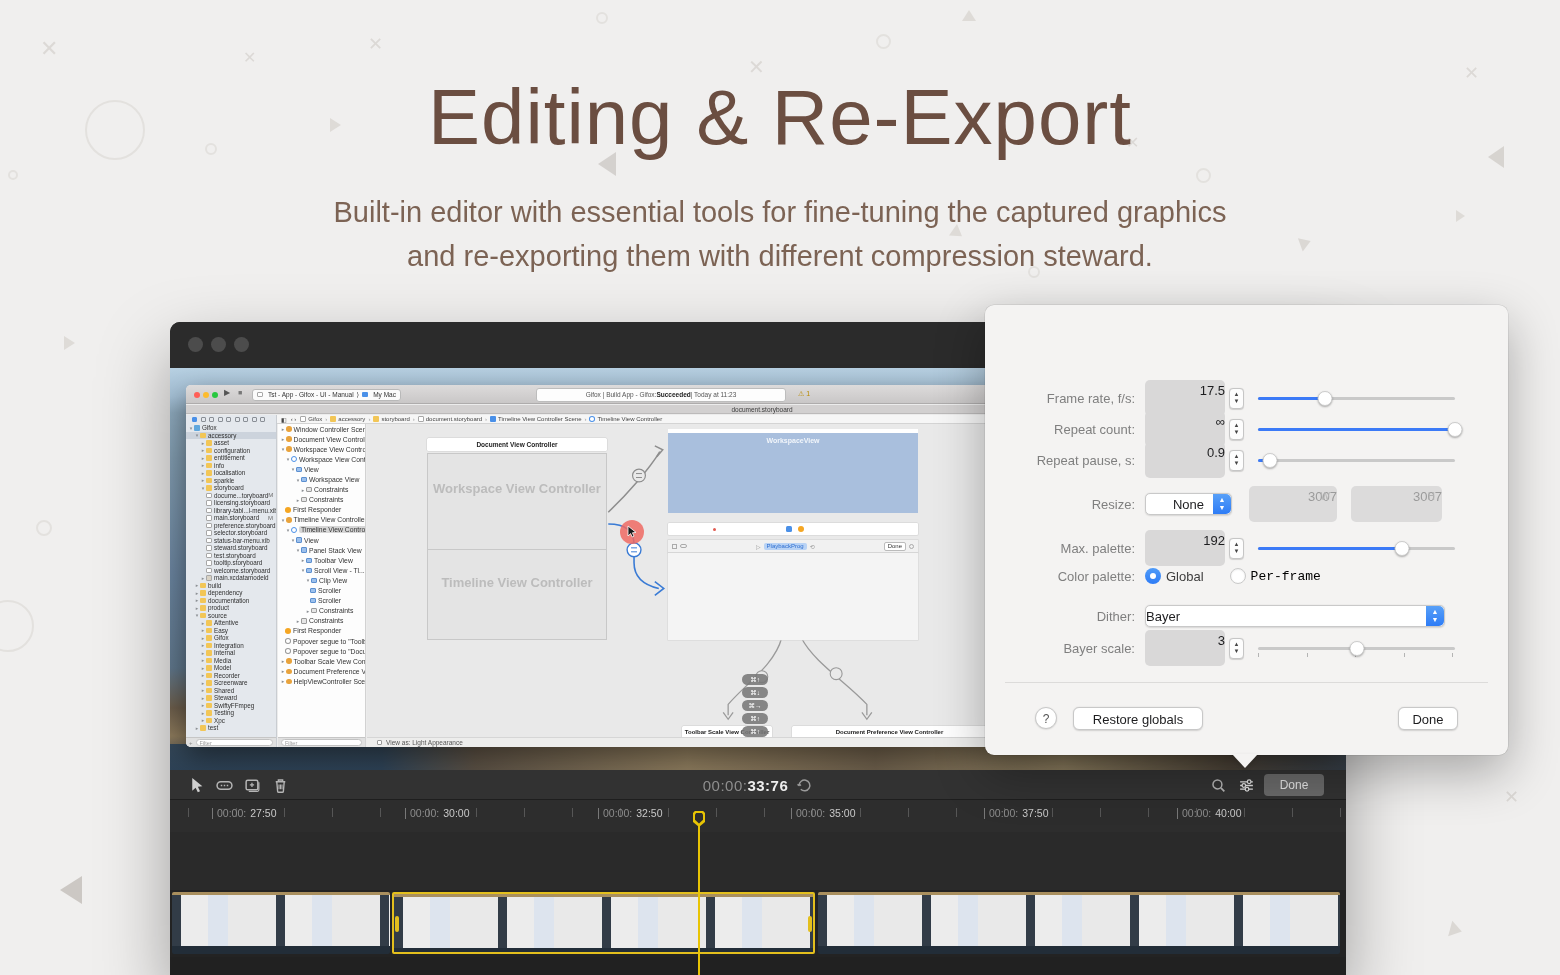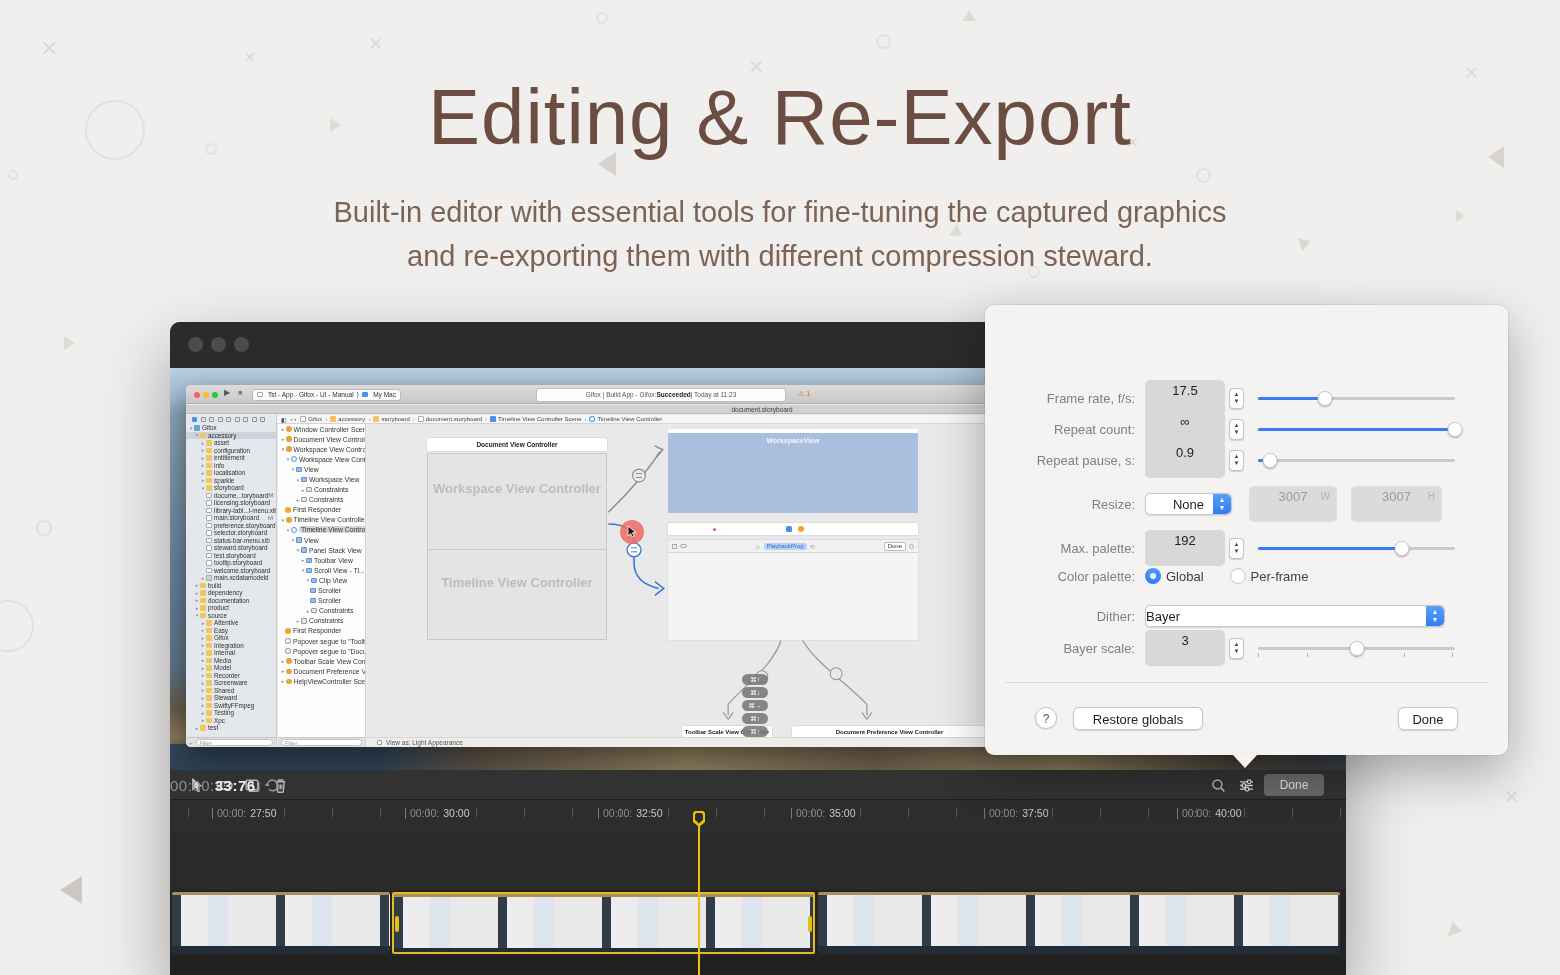--- a/index.html
+++ b/index.html
@@ -118,21 +118,21 @@
   .kbadge{width:26px;height:11px;border-radius:5.5px;background:rgba(120,120,120,.88);color:#fff;
           font-size:6.5px;display:flex;align-items:center;justify-content:center;margin-bottom:2px;}
   .cnvbottom{position:absolute;left:0;right:0;bottom:0;height:10px;background:#ededec;border-top:1px solid #d6d6d6;
           display:flex;align-items:center;font-size:6.5px;color:#555;padding:0 10px;gap:4px;}
   .chk{width:5px;height:5px;border:0.5px solid #9a9a9a;border-radius:1px;background:#fff;}
 
   
   .tl-toolbar{position:absolute;left:0;top:448px;right:0;height:30px;background:#323232;border-bottom:1px solid #1e1e1e;}
   .tlicon{position:absolute;top:7px;width:17px;height:17px;}
   .tlicon svg{width:100%;height:100%;}
-  .timecode{position:absolute;left:0;right:0;top:0;height:30px;display:flex;align-items:center;
+  .timecode{position:absolute;left:0;right:0;top:0;height:30px;display:flex;align-items:center;justify-content:center;
           font-size:15px;letter-spacing:0.5px;gap:8px;}
   .tc-pre{color:#8e8e8e;} .tc-val{color:#ededed;font-weight:bold;}
   .tl-done{position:absolute;right:22px;top:4px;width:60px;height:22px;background:#696969;border-radius:4px;
           color:#e3e3e3;font-size:12px;text-align:center;line-height:22px;}
   .tl-ruler{position:absolute;left:0;top:478px;right:0;height:32px;background:#2d2d2d;}
   .tl-ruler::before{content:"";position:absolute;left:0;top:8px;right:0;height:9px;
           background:repeating-linear-gradient(90deg,#565656 0 1px,transparent 1px 48px);background-position:18px 0;}
   .tl-label{position:absolute;top:7px;display:flex;align-items:center;gap:4px;font-size:10.5px;}
   .tl-label::before{content:"";width:1px;height:11px;background:#787878;}
   .tl-label .tx{color:#8c8c8c;} .tl-label .bdg{color:#c8c8c8;margin:0;padding:0;font-size:10.5px;}
@@ -154,21 +154,21 @@
   
   .popover{position:absolute;left:985px;top:305px;width:523px;height:450px;background:#f4f3f2;
         border-radius:9px;box-shadow:0 18px 50px rgba(0,0,0,.30),0 0 0 0.5px rgba(0,0,0,.12);z-index:50;}
   .pop-arrow{position:absolute;left:247px;bottom:-13px;width:0;height:0;
         border-left:13px solid transparent;border-right:13px solid transparent;border-top:14px solid #f4f3f2;
         filter:drop-shadow(0 2px 2px rgba(0,0,0,.12));}
   .prow{position:absolute;left:0;right:20px;height:22px;display:flex;align-items:center;}
   .plabel{width:160px;text-align:right;padding-right:10px;font-size:13px;color:#7f7f7f;flex:none;}
   .pvalue-block{font-size:13px;color:#7f7f7f;width:352px;line-height:1.35;}
   .pfield{width:80px;height:36px;background:#d9d8d8;border-radius:5px;font-size:13px;color:#1d1d1f;
-        text-align:center;line-height:21px;flex:none;}
+        text-align:right;line-height:21px;flex:none;}
   .pfield.dis{background:#dcdbdb;color:#9b9b9b;position:relative;width:88px;}
   .pfield.dis .unit{position:absolute;right:7px;top:0;font-size:10px;color:#b3b3b3;line-height:21px;}
   .stepper{width:15px;height:21px;margin-left:4px;background:#fdfdfd;border:0.5px solid #c6c6c6;border-radius:4px;
         display:flex;flex-direction:column;align-items:center;justify-content:center;flex:none;
         font-size:6px;color:#444;line-height:1.1;box-shadow:0 0.5px 1px rgba(0,0,0,.15);}
   .slider{position:absolute;left:273px;width:197px;height:22px;}
   .strack{position:absolute;left:0;right:0;top:10px;height:3px;border-radius:2px;background:#c9c9c9;}
   .sfill{position:absolute;left:0;top:10px;height:3px;border-radius:2px;background:#3b7af7;}
   .sknob{position:absolute;top:3.5px;width:15px;height:15px;border-radius:50%;background:#fff;
         border:0.5px solid #cdcdcd;box-shadow:0 1px 2px rgba(0,0,0,.3);transform:translateX(-50%);}
@@ -177,21 +177,21 @@
   .pselect{height:22px;background:#fff;border:0.5px solid #c9c9c9;border-radius:5px;position:relative;
         font-size:13px;color:#1d1d1f;box-shadow:0 0.5px 1.5px rgba(0,0,0,.12);flex:none;}
   .pselect .cap{position:absolute;right:0;top:0;bottom:0;width:18px;border-radius:0 5px 5px 0;
         background:linear-gradient(180deg,#58a0f8,#2e7cf6);color:#fff;font-size:7px;line-height:1.1;
         display:flex;flex-direction:column;align-items:center;justify-content:center;}
   .radio{width:16px;height:16px;border-radius:50%;flex:none;margin-right:5px;}
   .radio.on{background:linear-gradient(180deg,#4f9bf8,#2e7cf6);position:relative;}
   .radio.on::after{content:"";position:absolute;left:5px;top:5px;width:6px;height:6px;border-radius:50%;background:#fff;}
   .radio.off{background:#fff;border:0.5px solid #c9c9c9;box-shadow:inset 0 0.5px 2px rgba(0,0,0,.1);}
   .rlabel{font-size:13px;color:#3d3d3d;margin-right:26px;}
-  .rlabel.dim{color:#404040;}
+  .rlabel.dim{color:#000000;font-family:Liberation Mono, monospace;}
   .pdivider{position:absolute;left:20px;right:20px;top:377px;height:1px;background:#dcdbda;}
   .pbtn{position:absolute;height:23px;background:#fff;border:0.5px solid #c8c8c8;border-radius:6px;
         font-size:13px;color:#1d1d1f;text-align:center;line-height:23px;box-shadow:0 0.5px 1.5px rgba(0,0,0,.15);}
   .phelp{position:absolute;left:50px;top:402px;width:22px;height:22px;border-radius:50%;background:#fff;
         border:0.5px solid #c8c8c8;font-size:12px;color:#555;text-align:center;line-height:22px;
         box-shadow:0 0.5px 1.5px rgba(0,0,0,.15);}
 </style>
 </head>
 <body>
 

